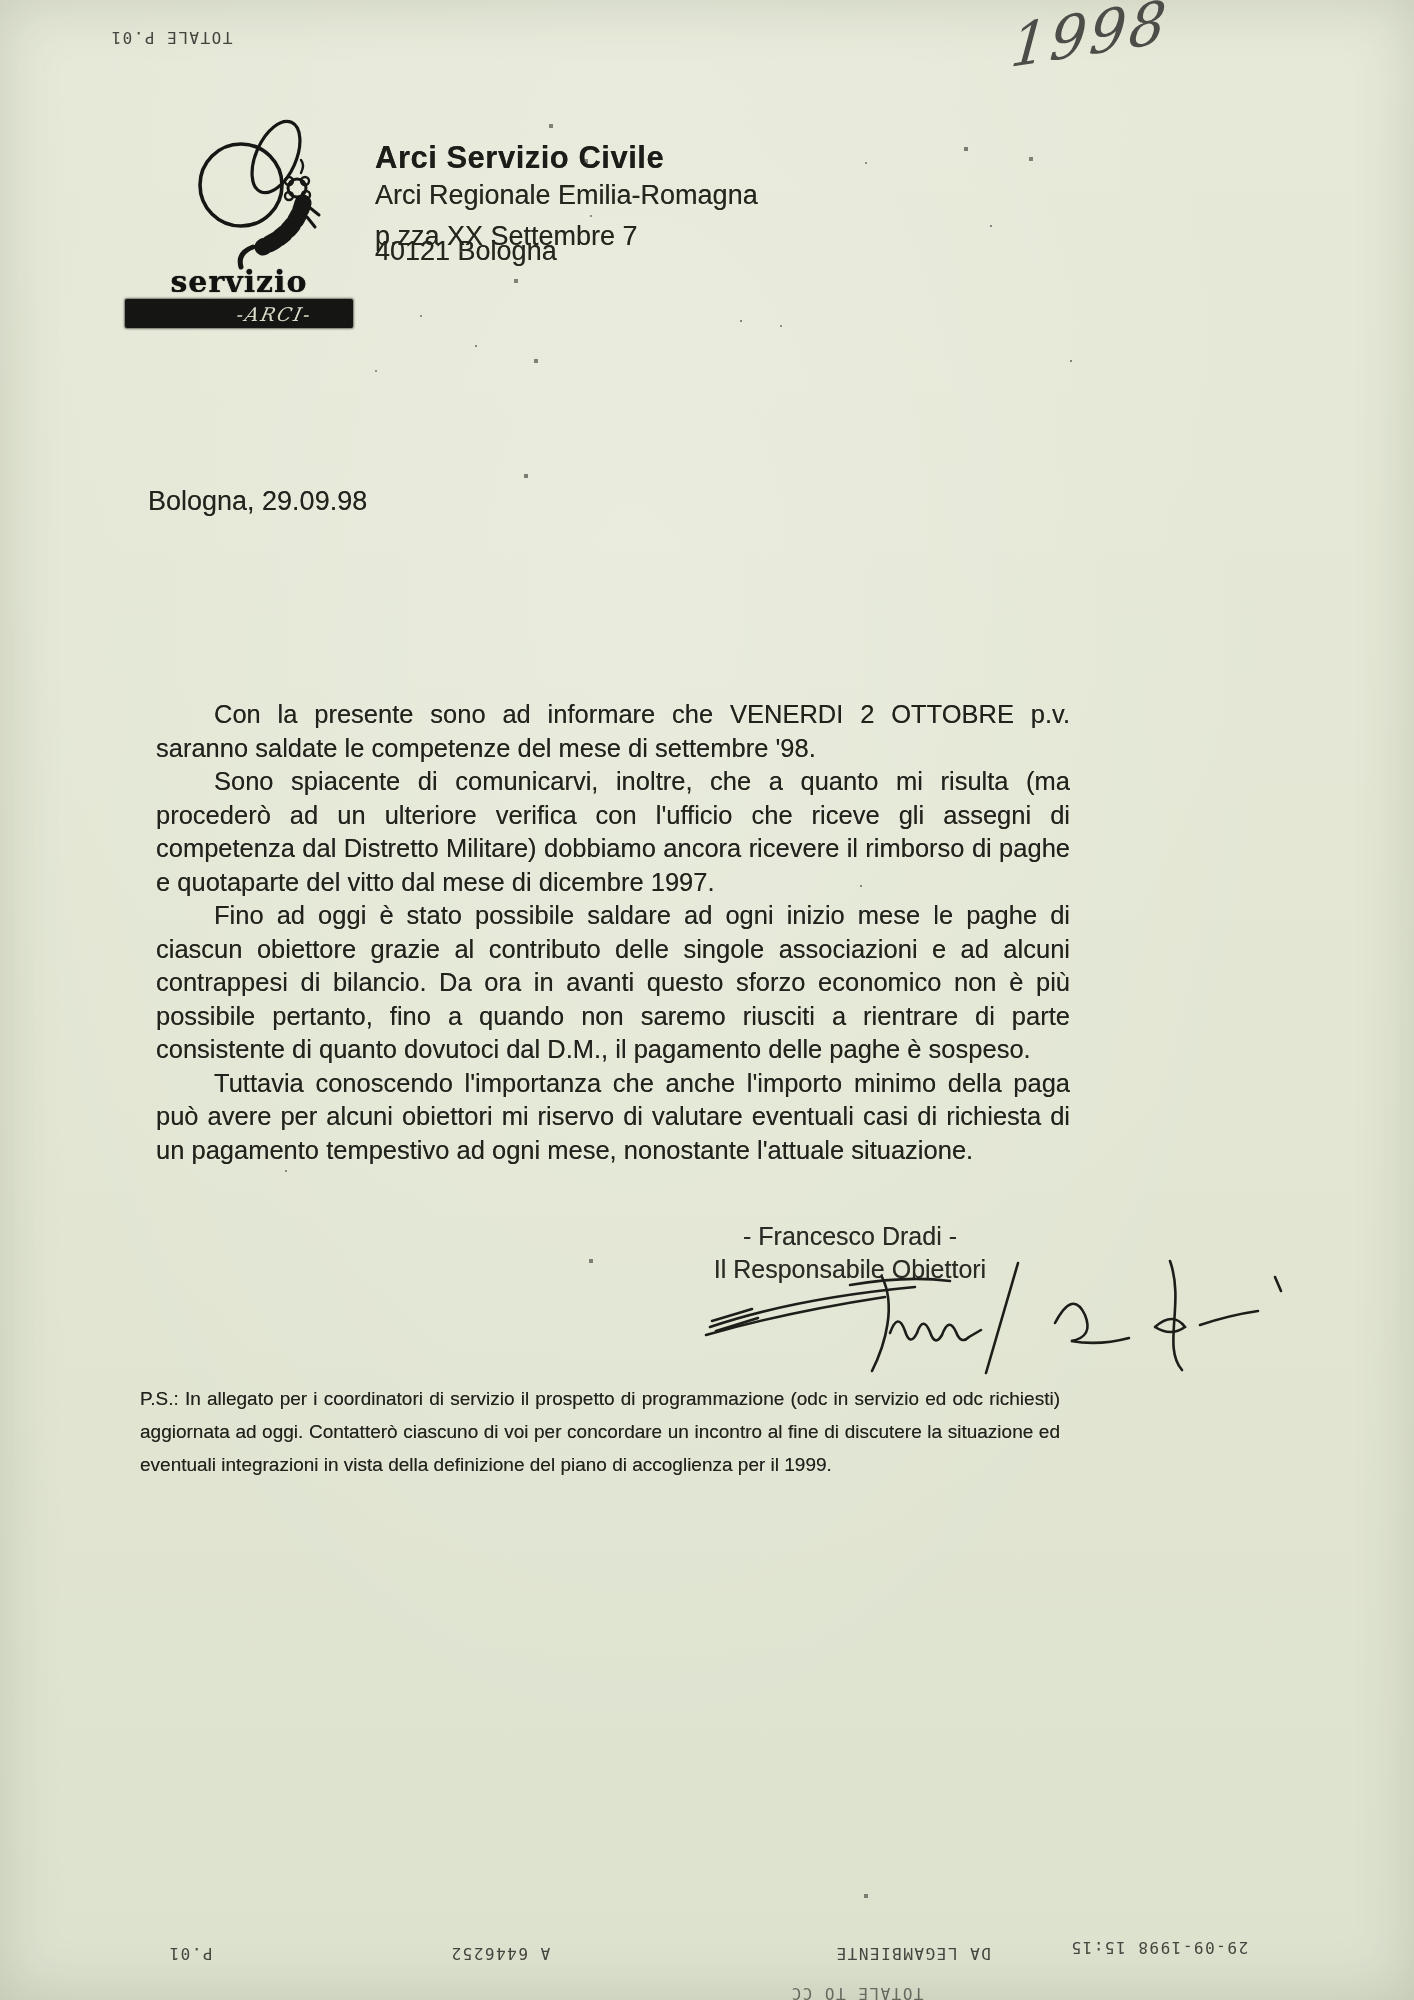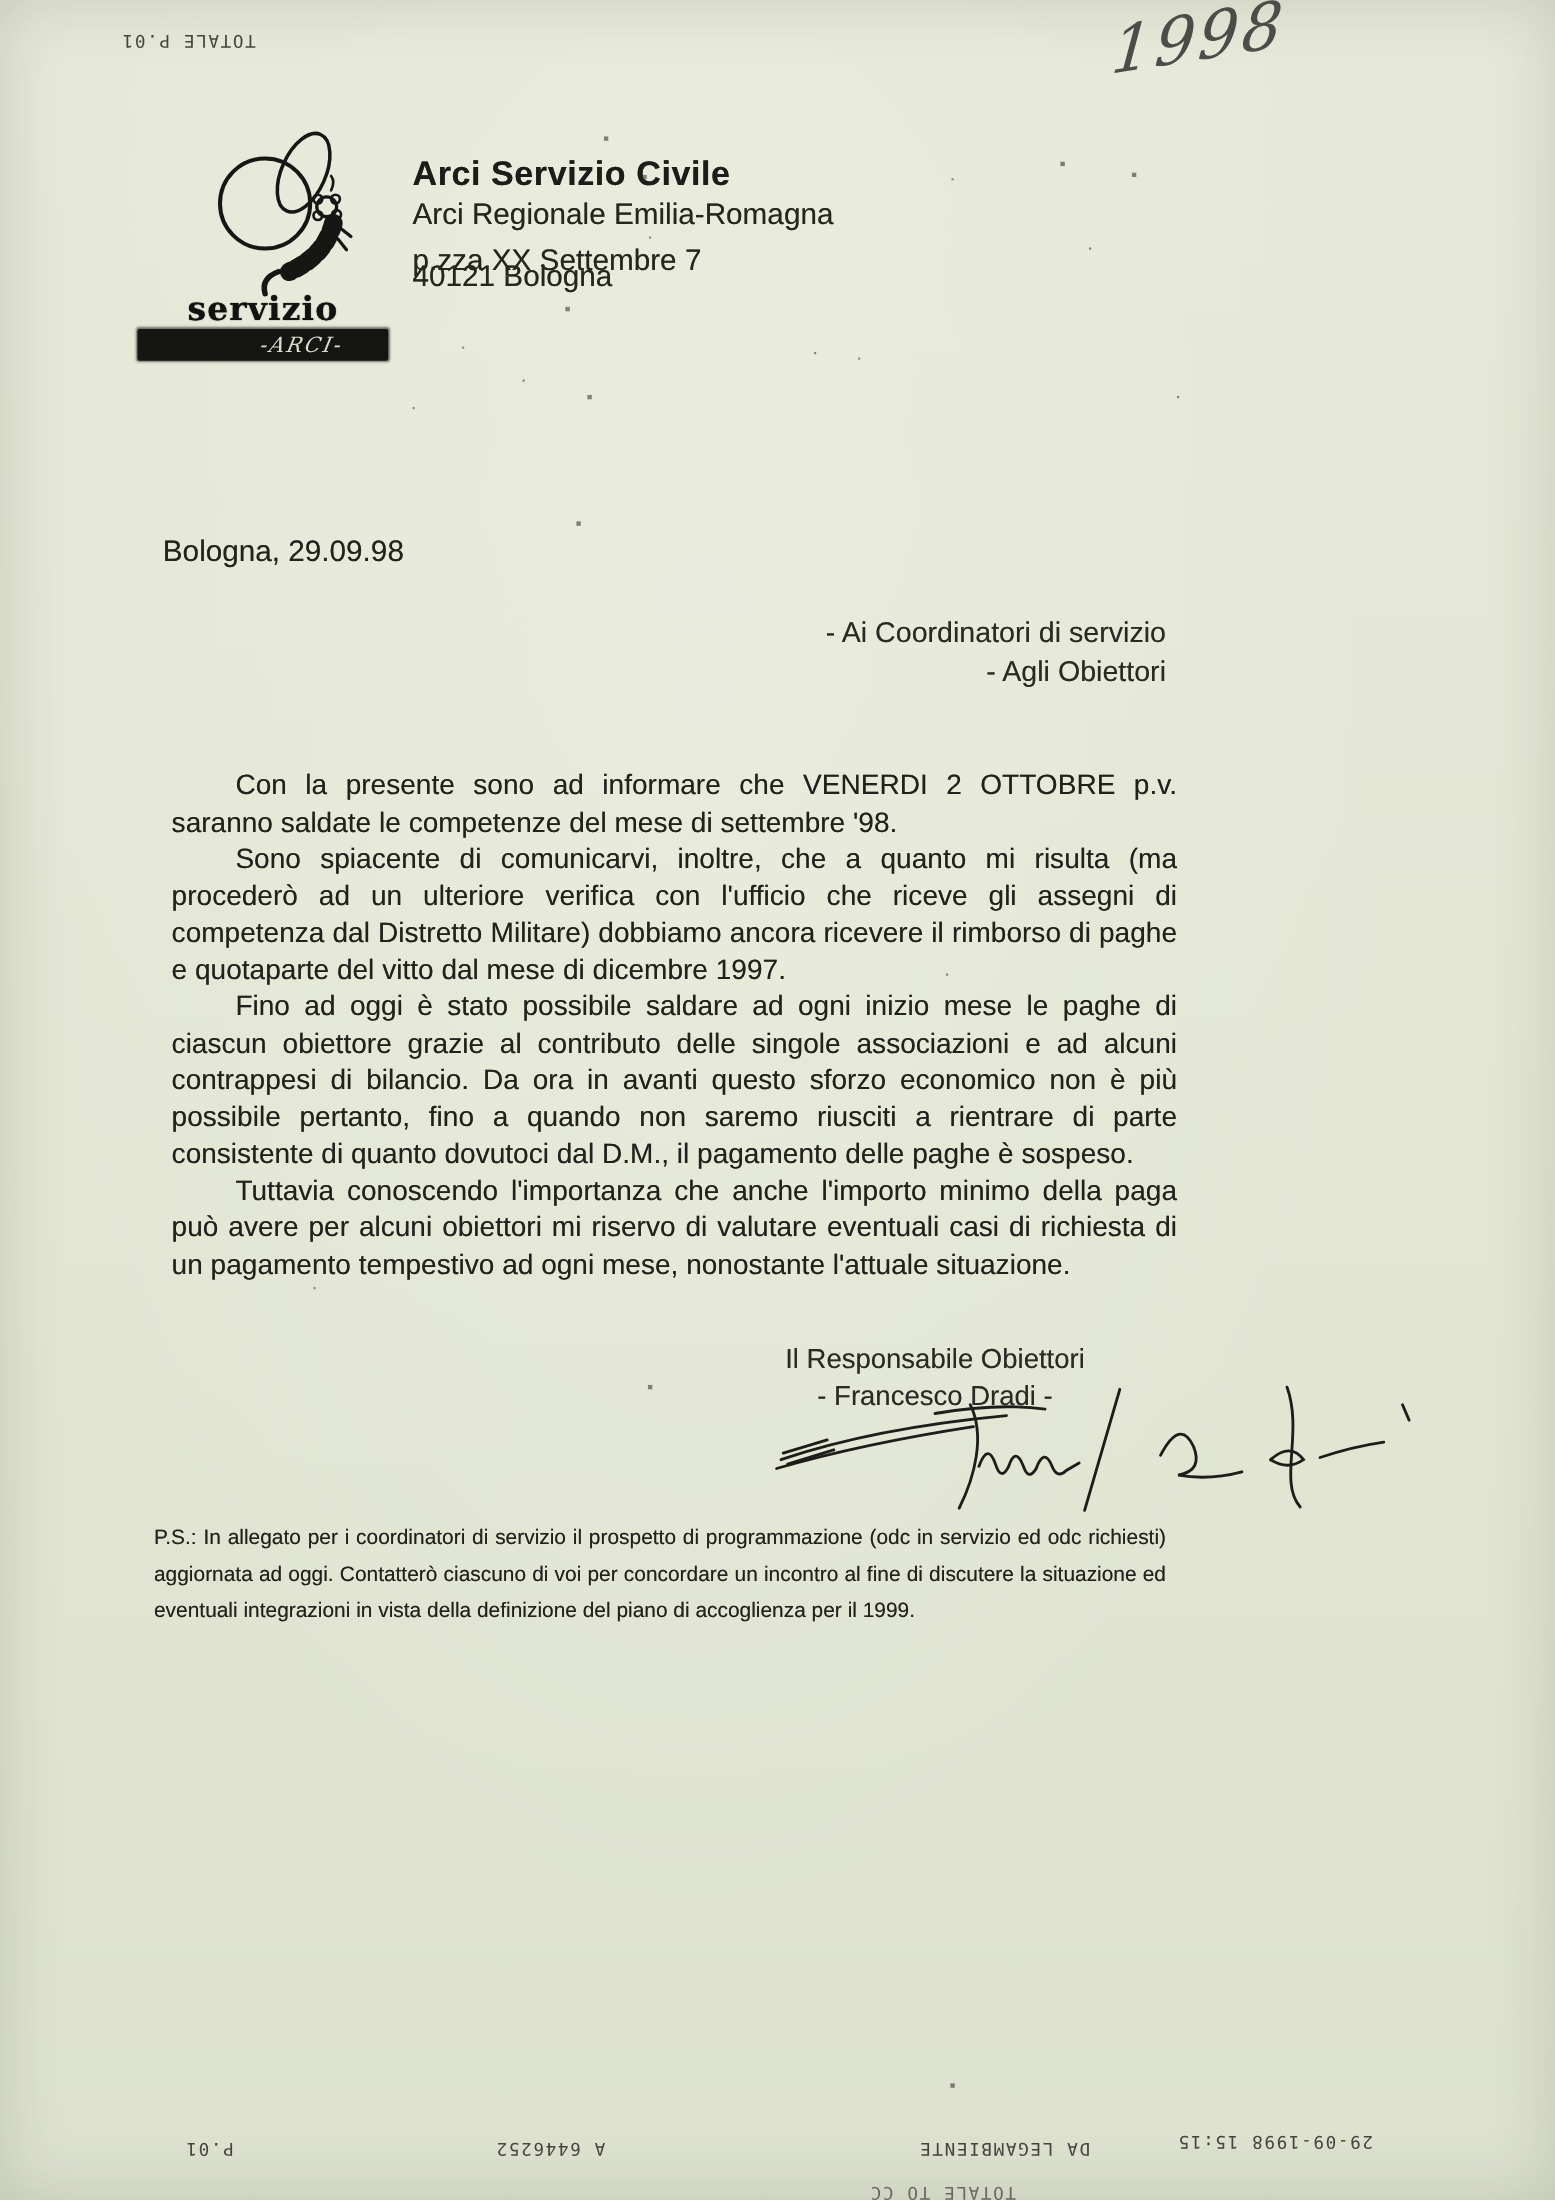--- a/index.html
+++ b/index.html
@@ -95,35 +95,31 @@
     <span>-ARCI-</span>
   </div>
 
   <div class="abs org-name" style="left:375px;top:140px;">Arci Servizio Civile</div>
   <div class="abs org-line" style="left:375px;top:178px;">Arci Regionale Emilia-Romagna</div>
   <div class="abs org-line" style="left:375px;top:219px;">p.zza XX Settembre 7</div>
   <div class="abs org-line" style="left:375px;top:234px;">40121 Bologna</div>
 
   <div class="abs dateline" style="left:148px;top:486px;">Bologna, 29.09.98</div>
 
-  <div class="abs recipients" style="left:560px;top:558px;width:500px;">
-    <div>-   Ai Coordinatori di servizio</div>
-    <div>-   Agli Obiettori</div>
-  </div>
 
   <div class="abs bodytext" style="left:140px;top:698px;">
     <p>Con la presente sono ad informare che VENERDI 2 OTTOBRE p.v. saranno saldate le competenze del mese di settembre '98.</p>
     <p>Sono spiacente di comunicarvi, inoltre, che a quanto mi risulta (ma procederò ad un ulteriore verifica con l'ufficio che riceve gli assegni di competenza dal Distretto Militare) dobbiamo ancora ricevere il rimborso di paghe e quotaparte del vitto dal mese di dicembre 1997.</p>
     <p>Fino ad oggi è stato possibile saldare ad ogni inizio mese le paghe di ciascun obiettore grazie al contributo delle singole associazioni e ad alcuni contrappesi di bilancio. Da ora in avanti questo sforzo economico non è più possibile pertanto, fino a quando non saremo riusciti a rientrare di parte consistente di quanto dovutoci dal D.M., il pagamento delle paghe è sospeso.</p>
     <p>Tuttavia conoscendo l'importanza che anche l'importo minimo della paga può avere per alcuni obiettori mi riservo di valutare eventuali casi di richiesta di un pagamento tempestivo ad ogni mese, nonostante l'attuale situazione.</p>
   </div>
 
   <div class="abs sigblock" style="left:640px;top:1220px;width:420px;">
+    <div>- Francesco Dradi -</div>
     <div>Il Responsabile Obiettori</div>
-    <div>- Francesco Dradi -</div>
   </div>
 
   <div class="abs" style="left:700px;top:1255px;">
     <svg width="610" height="125" viewBox="0 0 610 125">
       <g fill="none" stroke="#1d1d1a" stroke-width="2.6" stroke-linecap="round">
         <path d="M10 72 C60 55 130 40 215 32"></path>
         <path d="M6 80 C55 66 120 52 185 42"></path>
         <path d="M12 66 L52 54 M16 76 L58 63"></path>
         <path d="M182 22 C196 50 186 88 172 116"></path>
         <path d="M150 30 C185 24 220 22 250 26"></path>

